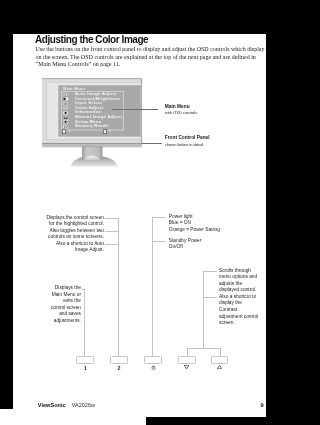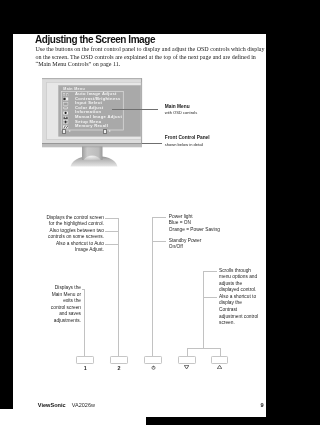--- a/index.html
+++ b/index.html
@@ -60,21 +60,21 @@
   .ft-page{position:absolute;left:260.6px;top:401.8px;font-weight:bold;font-size:5.6px;color:#121212;}
   #crop-tr{position:absolute;left:266px;top:0;width:34px;height:425px;background:#000;}
   #crop-br{position:absolute;left:146px;top:417px;width:154px;height:8px;background:#000;}
 </style>
 </head>
 <body>
 
 <div id="page"></div>
 <div id="notch"></div>
 
-<div class="h1">Adjusting the Screen Image</div>
+<div class="h1">Adjusting the Color Image</div>
 <div class="intro">Use the buttons on the front control panel to display and adjust the OSD controls which display on the screen. The OSD controls are explained at the top of the next page and are defined in “Main Menu Controls” on page 11.</div>
 
 <svg id="monitor" width="300" height="425" viewBox="0 0 300 425" style="position:absolute;left:0;top:0;">
   <defs>
     <linearGradient id="bezTop" x1="0" y1="0" x2="0" y2="1">
       <stop offset="0" stop-color="#f2f2f2"></stop>
         <stop offset="1" stop-color="#d2d2d2"></stop>
     </linearGradient>
     <linearGradient id="standG" x1="0" y1="0" x2="1" y2="0">
       <stop offset="0" stop-color="#9e9e9e"></stop>

